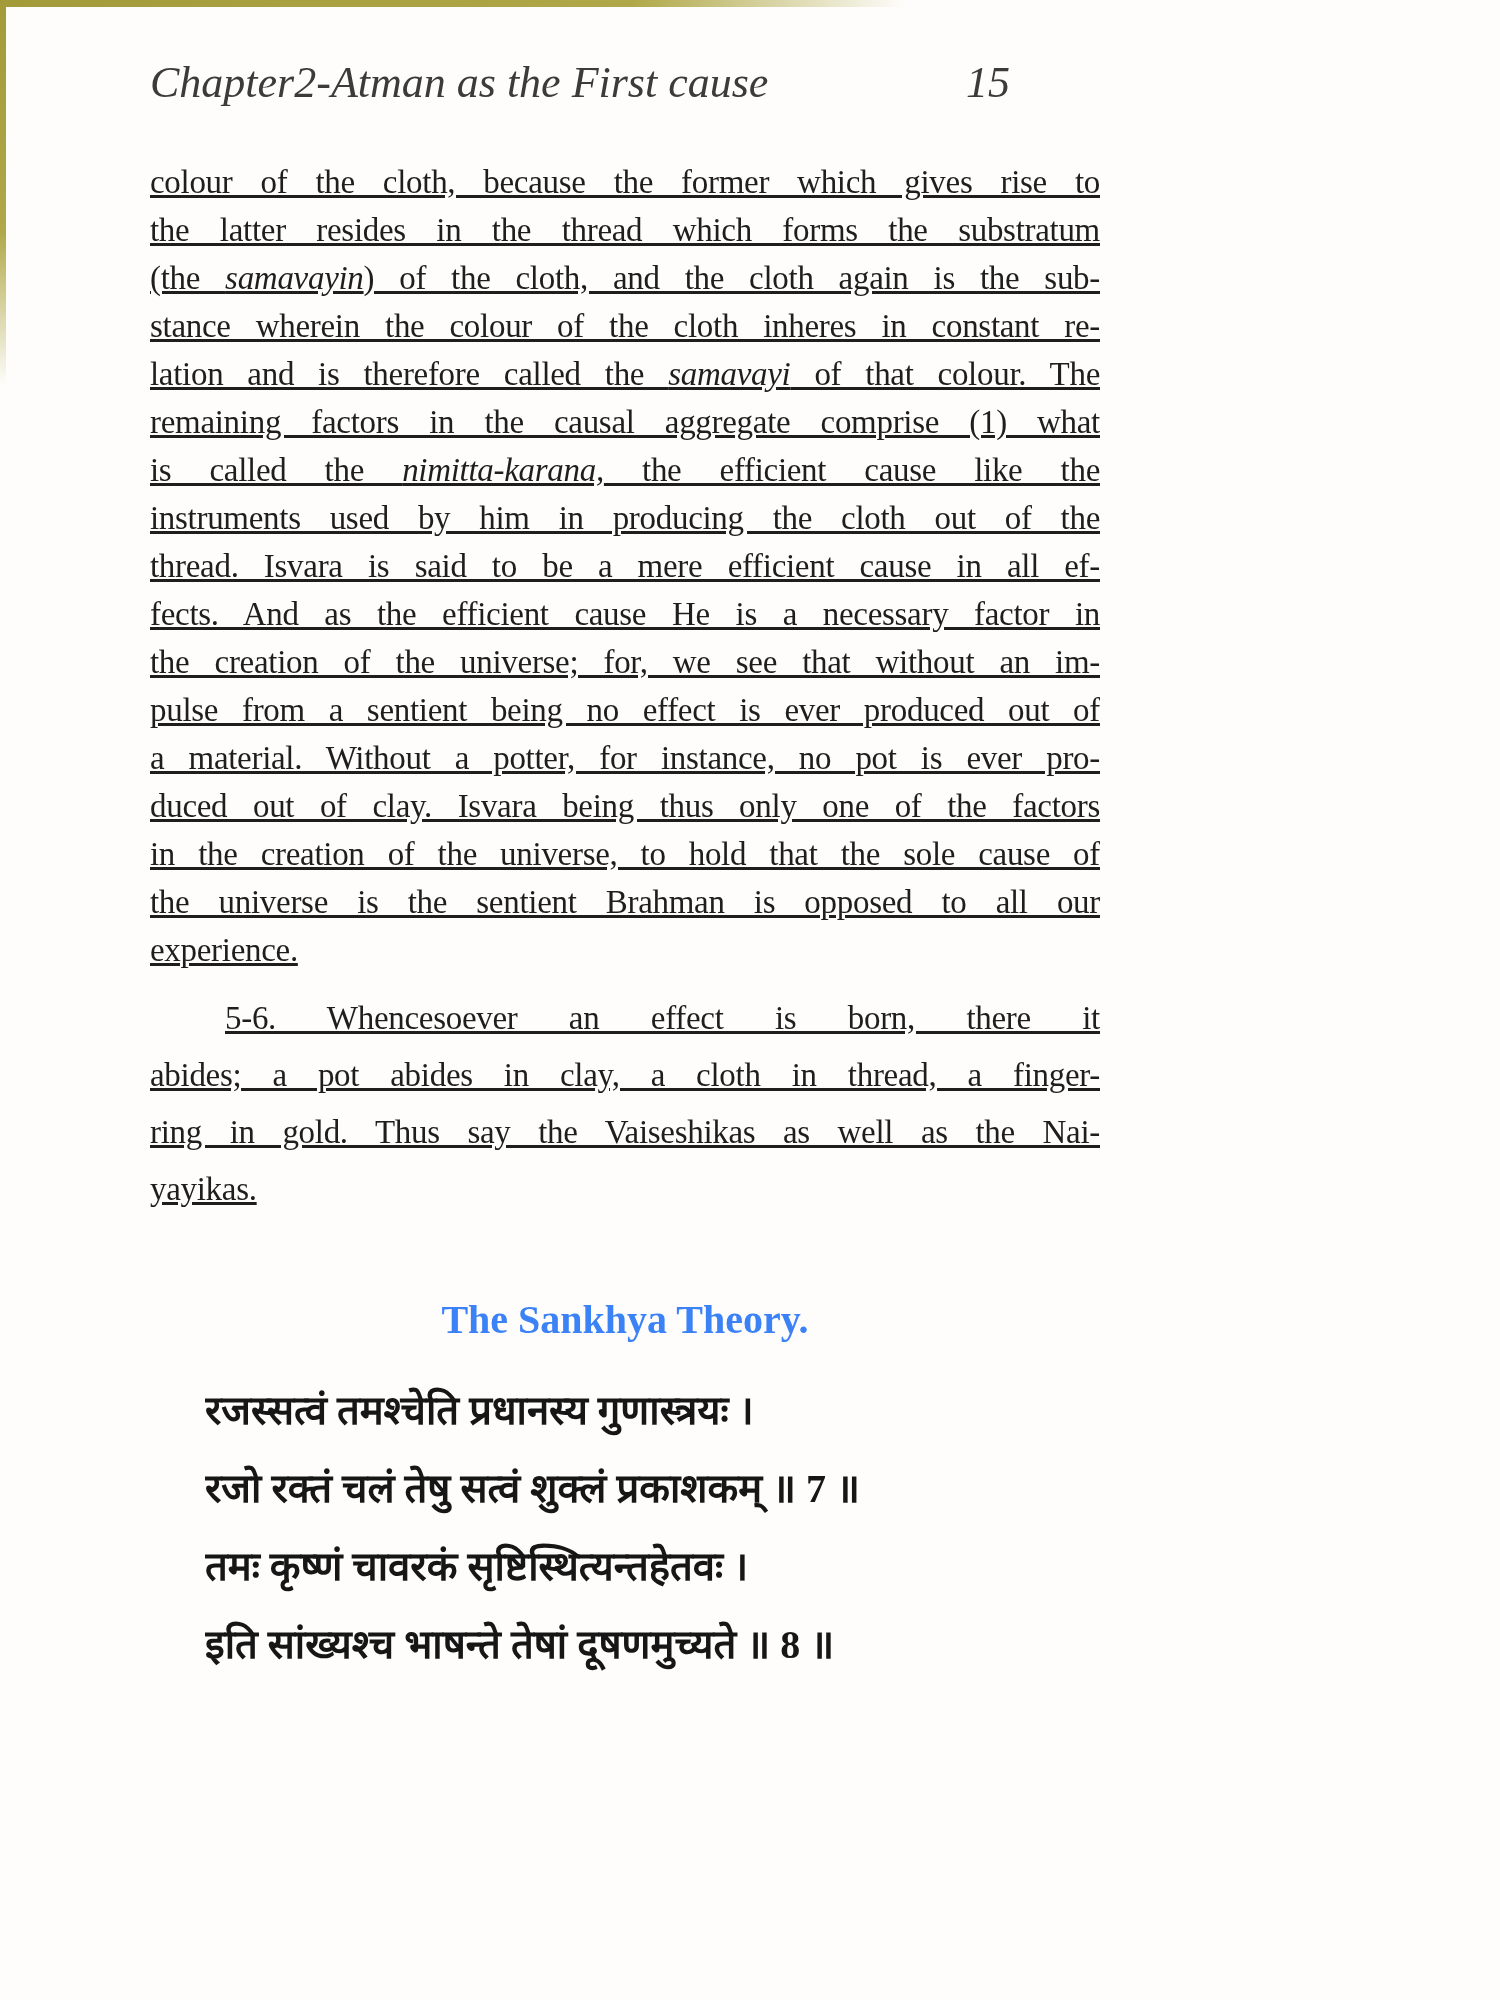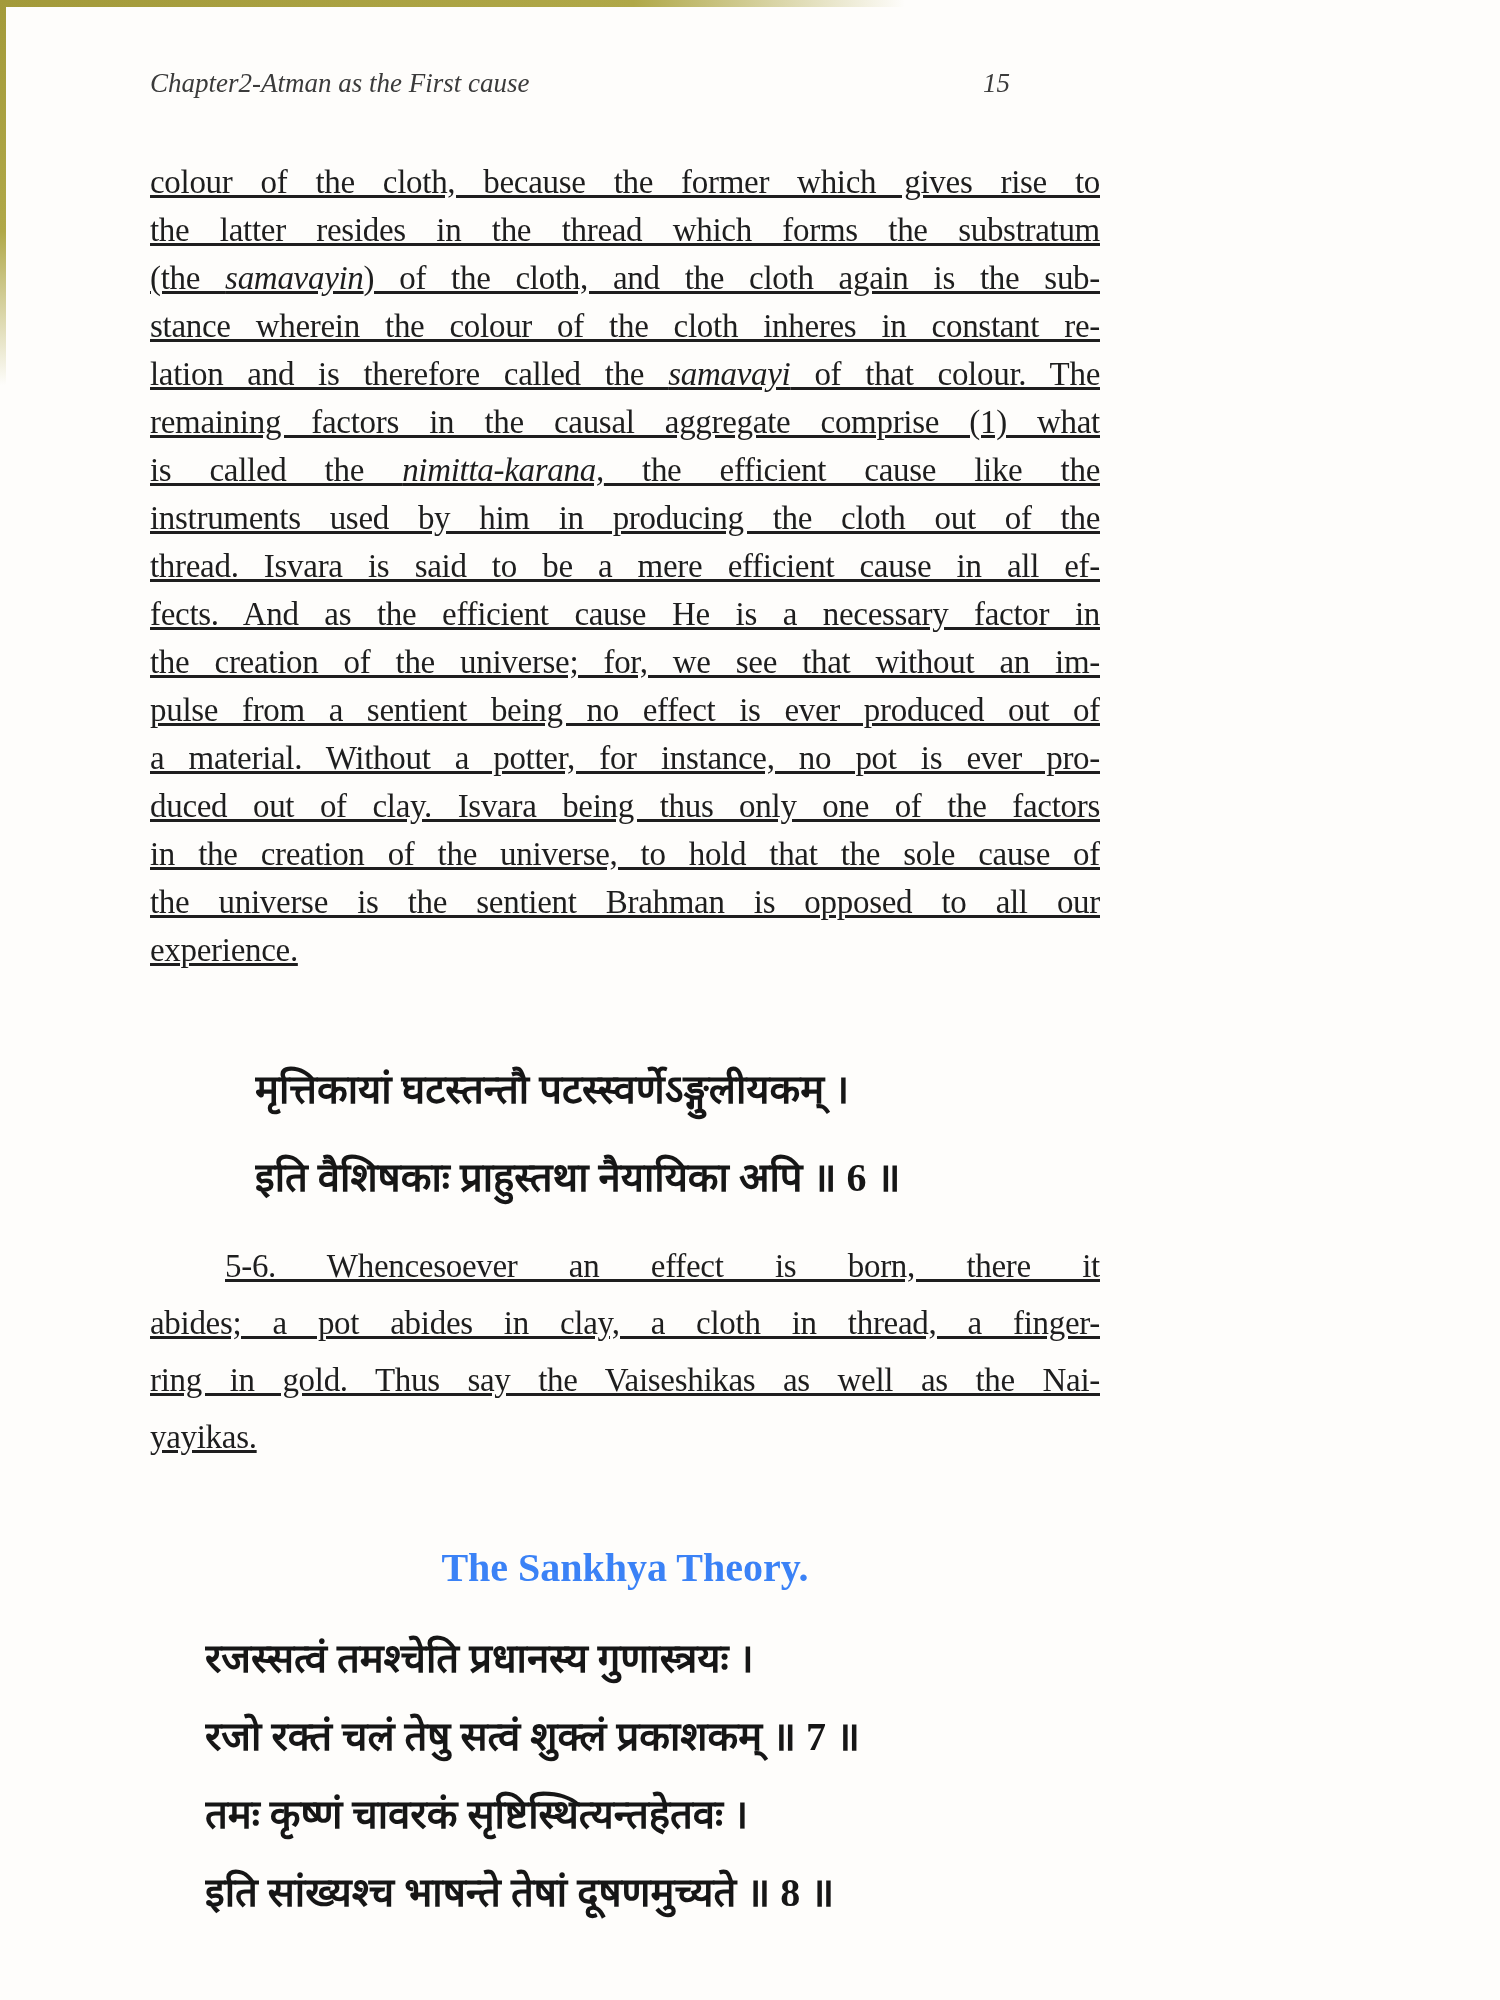--- a/index.html
+++ b/index.html
@@ -30,21 +30,21 @@
     position: absolute;
     left: 150px; top: 0;
     width: 950px;
   }
   .running-header {
     display: flex;
     justify-content: space-between;
     align-items: flex-end;
     margin-top: 60px;
     font-style: italic;
-    font-size: 27px;
+    font-size: 44px;
     line-height: 46px;
     color: #3b3b3b;
   }
   .running-header .pageno { margin-right: 90px; }
   .para {
     font-size: 33px;
     line-height: 48px;
     letter-spacing: -0.3px;
     color: #1e1e1e;
   }
@@ -112,24 +112,20 @@
         <div class="jline"><span>fects. And as the efficient cause He is a necessary factor in</span></div>
         <div class="jline"><span>the creation of the universe; for, we see that without an im-</span></div>
         <div class="jline"><span>pulse from a sentient being no effect is ever produced out of</span></div>
         <div class="jline"><span>a material. Without a potter, for instance, no pot is ever pro-</span></div>
         <div class="jline"><span>duced out of clay. Isvara being thus only one of the factors</span></div>
         <div class="jline"><span>in the creation of the universe, to hold that the sole cause of</span></div>
         <div class="jline"><span>the universe is the sentient Brahman is opposed to all our</span></div>
         <div class="jline last-left"><span>experience.</span></div>
       </div>
 
-    <div class="verse verse-6">
-        <div class="jline"><span>मृत्तिकायां घटस्तन्तौ पटस्स्वर्णेऽङ्गुलीयकम् ।</span></div>
-        <div class="jline"><span>इति वैशिषकाः प्राहुस्तथा नैयायिका अपि ॥ 6 ॥</span></div>
-      </div>
 
     <div class="para para-2">
         <div class="jline"><span>5-6. Whencesoever an effect is born, there it</span></div>
         <div class="jline"><span>abides; a pot abides in clay, a cloth in thread, a finger-</span></div>
         <div class="jline"><span>ring in gold. Thus say the Vaiseshikas as well as the Nai-</span></div>
         <div class="jline last-left"><span>yayikas.</span></div>
       </div>
 
     <div class="section-heading">The Sankhya Theory.</div>
 

